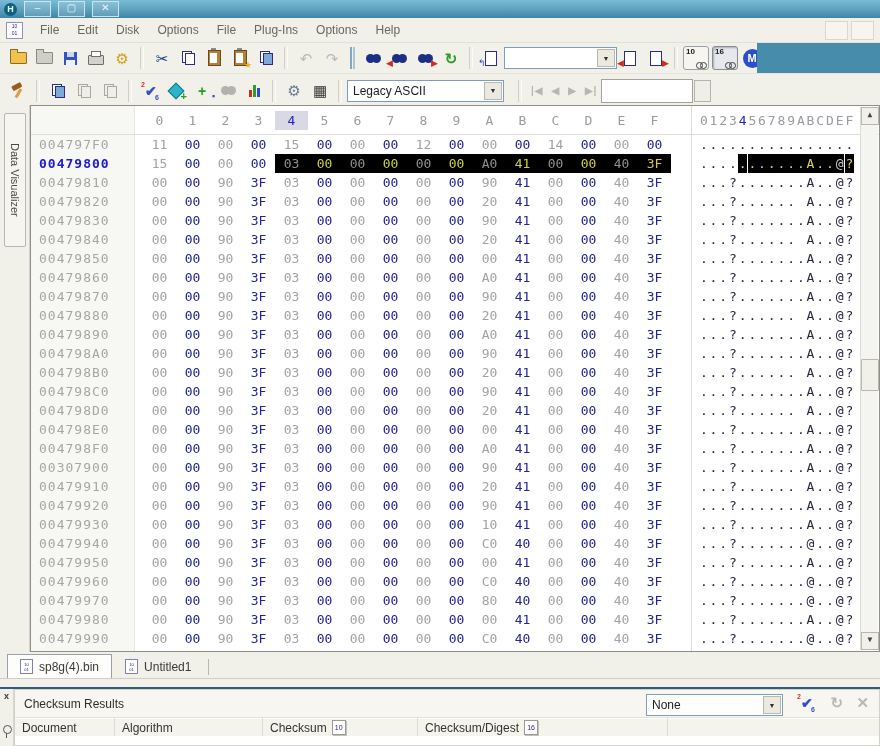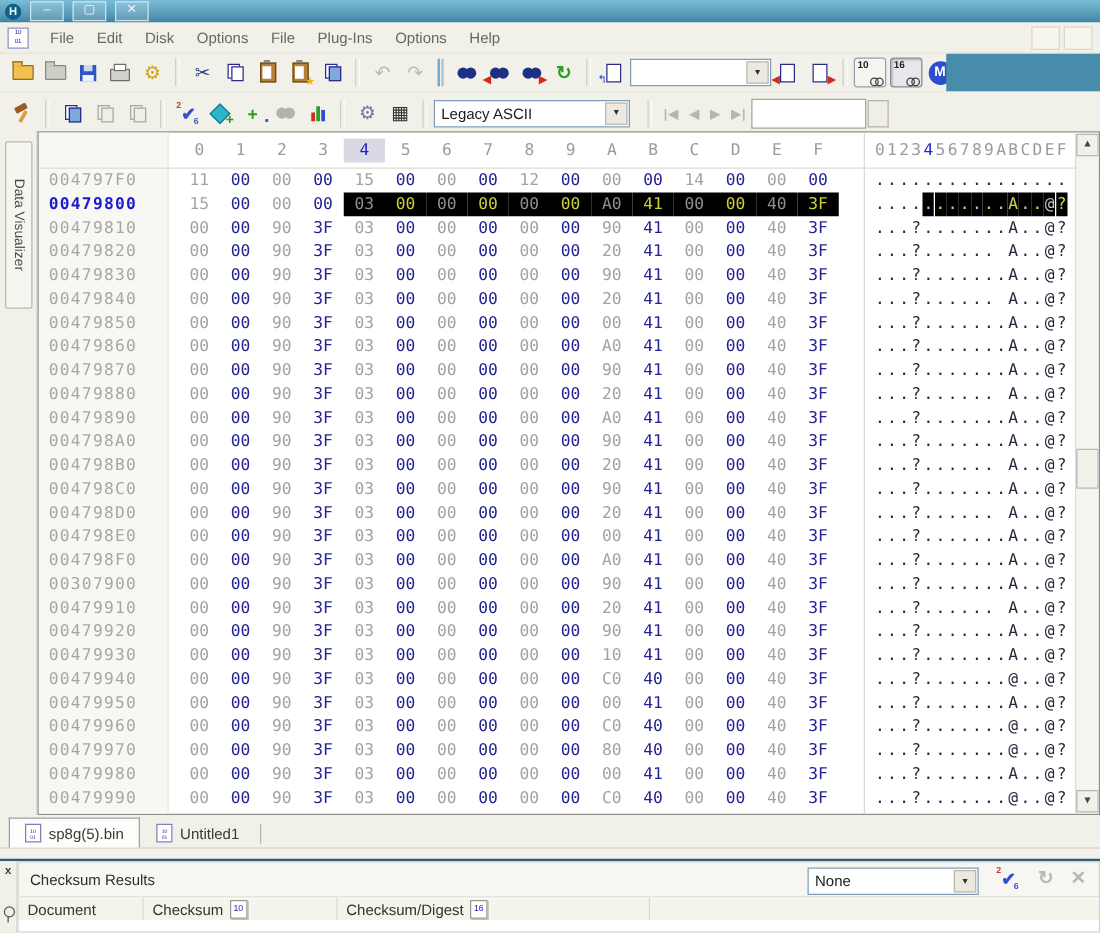--- a/index.html
+++ b/index.html
@@ -1344,21 +1344,21 @@
       </div>
     </div>
   </div>
 
   <div class="tabbar">
       <div class="tab active">
         <span class="tabicon">
           <div>10</div>
           <div>01</div>
         </span>
-        <span class="tablabel">sp8g(5).bin</span>
+        <span class="tablabel">sp8g(4).bin</span>
       </div>
       <div class="tab">
         <span class="tabicon">
           <div>10</div>
           <div>01</div>
         </span>
         <span class="tablabel">Untitled1</span>
       </div>
       <span class="tabsep"></span>
     </div>
@@ -1380,20 +1380,23 @@
           <span class="n1">2</span>
           <span class="v">✔</span>
           <span class="n2">6</span>
         </span>
       <span class="cicon glyph dim" style="right:36px;font-weight:bold">↻</span>
       <span class="cicon glyph dim" style="right:10px;font-weight:bold">✕</span>
       <div class="chrow">
           <div class="chcol" style="width: 100px;">
             <span>Document</span>
           </div>
+          <div class="chcol" style="width: 148px;">
+            <span>Algorithm</span>
+          </div>
           <div class="chcol" style="width: 155px;">
             <span>Checksum</span>
             <span class="badge">10</span>
           </div>
           <div class="chcol" style="width: 250px;">
             <span>Checksum/Digest</span>
             <span class="badge">16</span>
           </div>
           <div class="chcol chfill"></div>
         </div>

